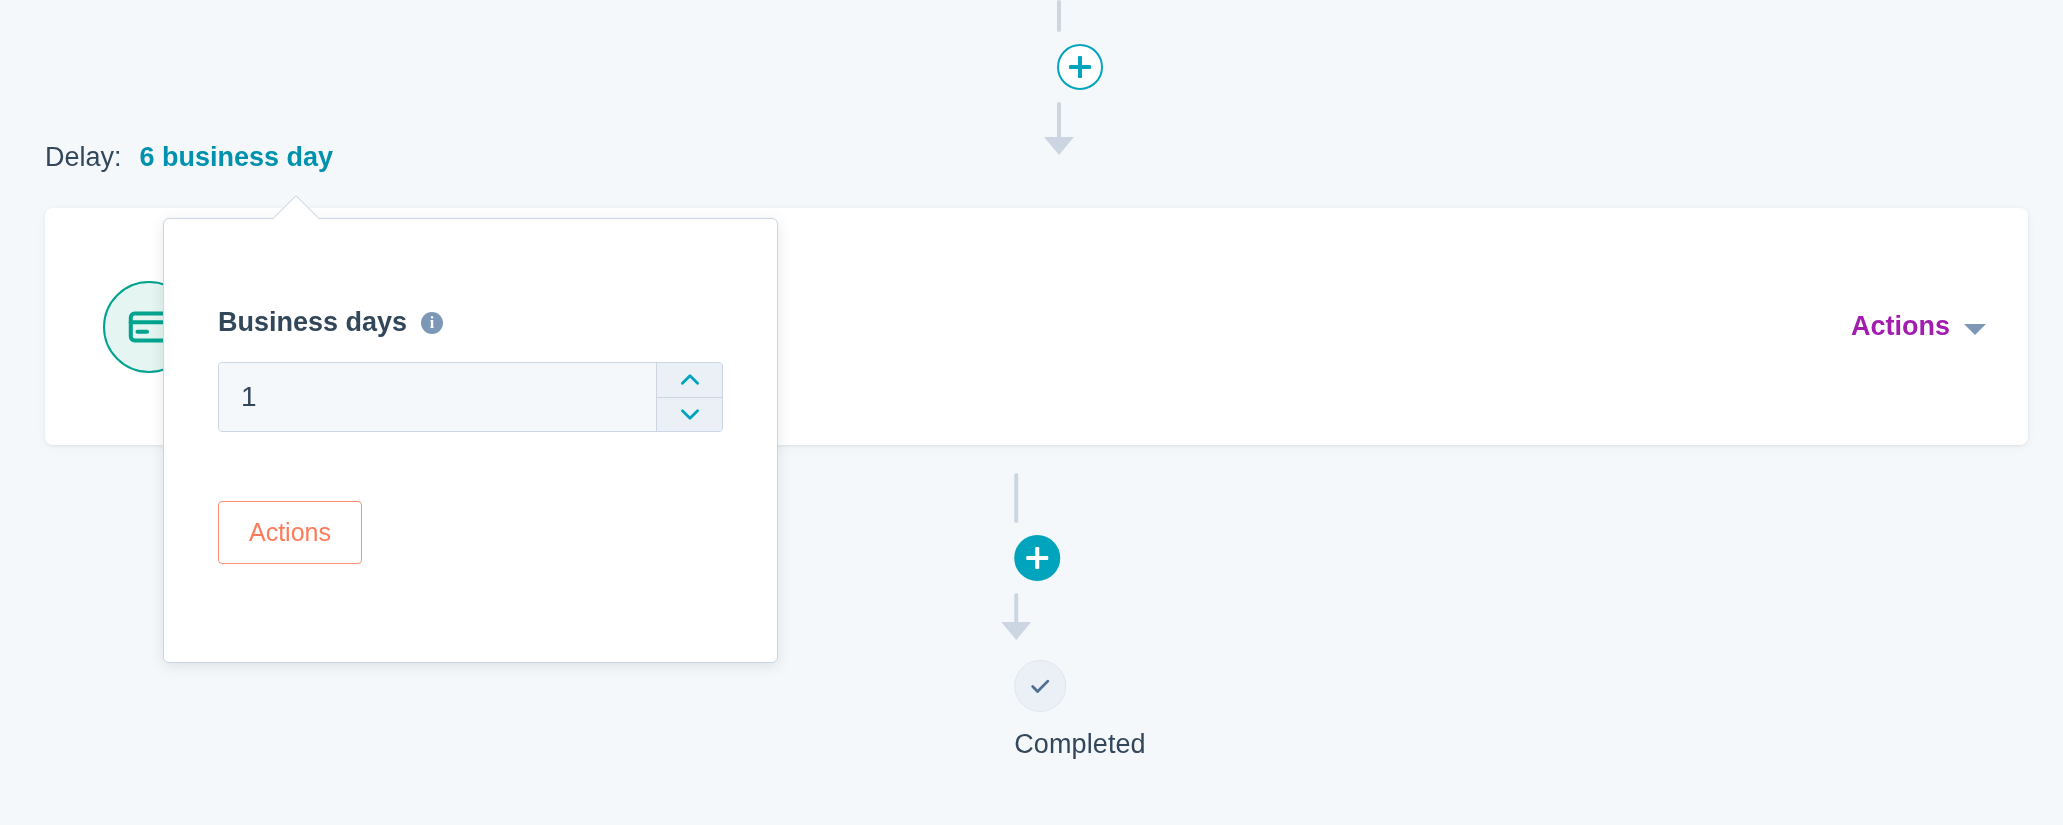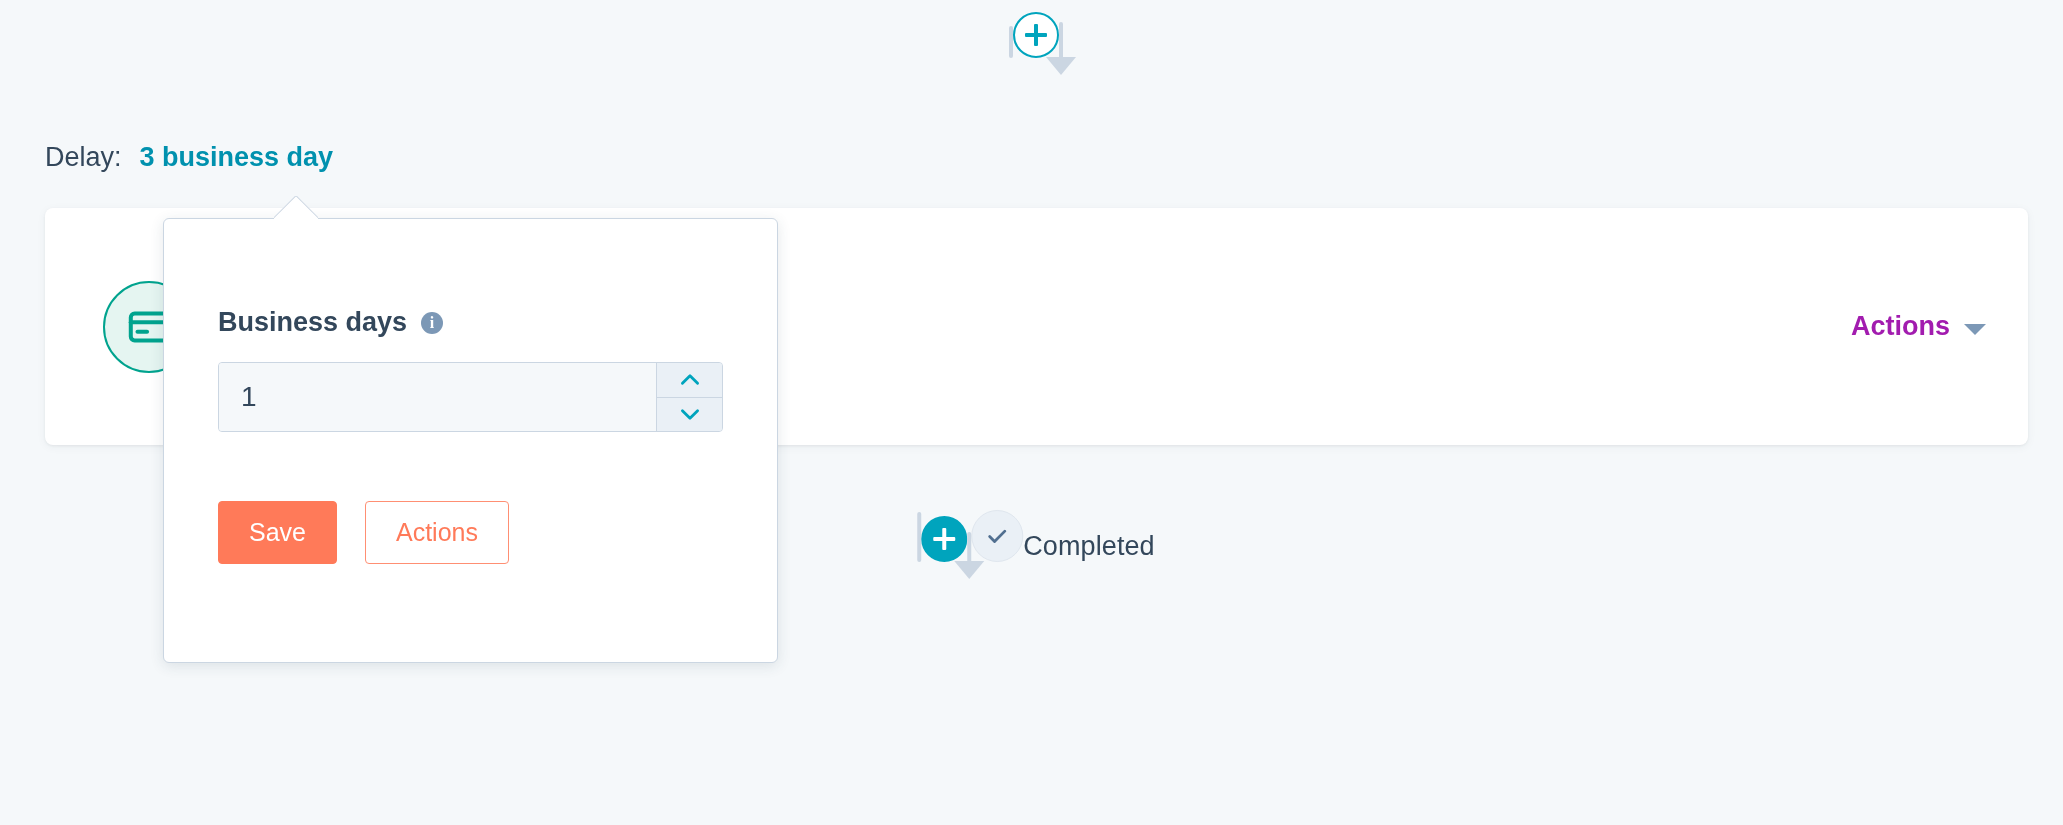--- a/index.html
+++ b/index.html
@@ -21,25 +21,25 @@
   #canvas {
     position: absolute;
     inset: 0;
     width: 2063px;
     height: 699px;
   }
 
   
   .flow-col {
     position: absolute;
-    left: 1036px;
+    left: 1080px;
     transform: translateX(-50%);
     display: flex;
-    flex-direction: row;
-    align-items: flex-end;
+    flex-direction: column;
+    align-items: flex-start;
   }
 
   .conn-line {
     width: 4px;
     background: #cbd6e2;
     border-radius: 2px;
   }
 
   .conn-arrow {
     width: 4px;
@@ -318,21 +318,21 @@
       <span class="plus-glyph">
         <span class="bar-h"></span>
           <span class="bar-v"></span>
       </span>
     </div>
     <div class="conn-arrow" style="height:36px;margin-top:12px;"></div>
   </div>
 
   <div class="delay-row">
     <span class="delay-label">Delay:</span>
-    <span class="delay-value">3 business day</span>
+    <span class="delay-value">6 business day</span>
   </div>
 
   <div class="action-card">
     <div class="card-icon">
       <svg width="46" height="46" viewBox="0 0 24 24" fill="none" stroke="#00a38e" stroke-width="2.1" stroke-linecap="round" stroke-linejoin="round">
         <rect x="2.5" y="5" width="19" height="14" rx="2"></rect>
         <path d="M2.5 9.5h19"></path>
         <path d="M6 14.5h5"></path>
       </svg>
     </div>
@@ -384,20 +384,19 @@
           </div>
           <div class="stepper-btn down">
             <svg width="26" height="26" viewBox="0 0 24 24" fill="none" stroke="#00a4bd" stroke-width="2.6" stroke-linecap="round" stroke-linejoin="round">
               <path d="M5 9l7 7 7-7"></path>
             </svg>
           </div>
         </div>
       </div>
 
       <div class="popover-actions">
-        <button class="btn btn-primary">Save</button>
         <button class="btn btn-secondary">Actions</button>
       </div>
 
     </div>
   </div>
 
 </div>
 
 </body></html>

